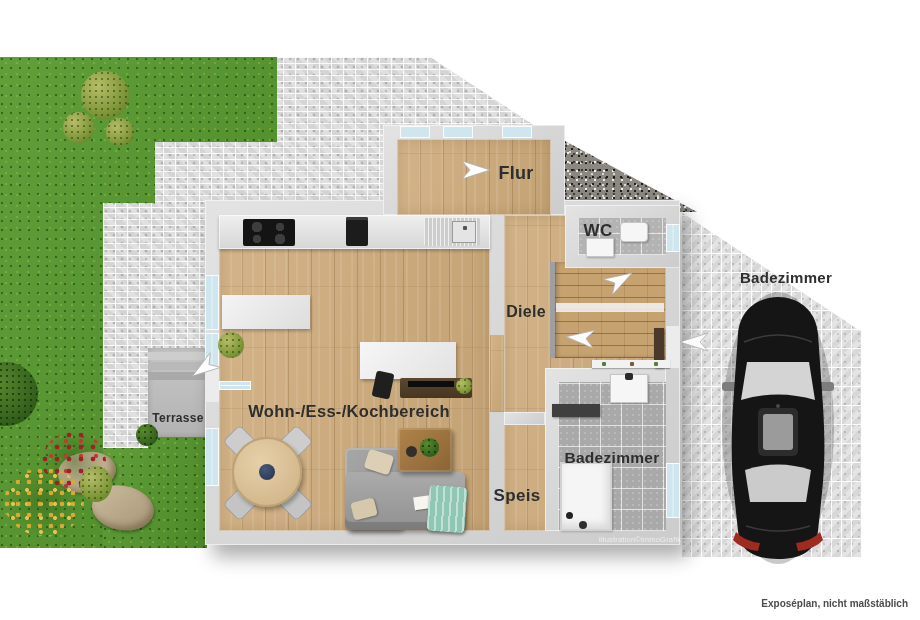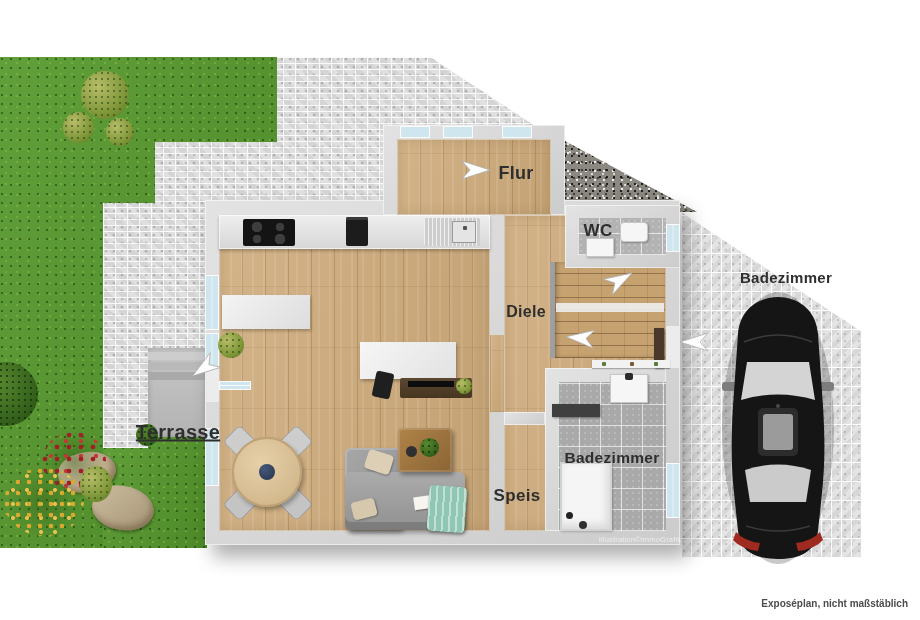--- a/index.html
+++ b/index.html
@@ -253,19 +253,20 @@
     <path d="M25,182 Q58,171 91,182 L86,214 L30,214 Z" fill="#cbcbcb"></path>
     <path d="M26,238 Q58,248 90,238" stroke="#3a3a3a" stroke-width="1.5" fill="none"></path>
     <path d="M16,244 Q24,253 40,255 L38,263 Q21,261 13,252 Z" fill="#9e2a20"></path>
     <path d="M100,244 Q92,253 76,255 L78,263 Q95,261 103,252 Z" fill="#9e2a20"></path>
     <circle cx="58" cy="118" r="2" fill="#4a4a4a"></circle>
   </svg>
 
   <div class="room-label" style="left:516px;top:173px;font-size:18px;">Flur</div>
   <div class="room-label" style="left:598px;top:231px;font-size:17px;">WC</div>
   <div class="room-label" style="left:526px;top:312px;font-size:16px;">Diele</div>
+  <div class="room-label" style="left:349px;top:411px;font-size:16.5px;">Wohn-/Ess-/Kochbereich</div>
   <div class="room-label" style="left:517px;top:496px;font-size:17px;">Speis</div>
   <div class="room-label" style="left:612px;top:458px;font-size:15.5px;">Badezimmer</div>
-  <div class="room-label" style="left:178px;top:432px;font-size:20px;text-decoration:underline;">Terrasse</div>
+  <div class="room-label" style="left:178px;top:418px;font-size:12px;">Terrasse</div>
   <div class="room-label" style="left:786px;top:277px;font-size:15px;">Badezimmer</div>
 
   <div class="abs" style="right:12px;bottom:11px;font-size:10px;font-weight:bold;color:#4c4c4c;">Exposéplan, nicht maßstäblich</div>
 </div>
 
 </body></html>

